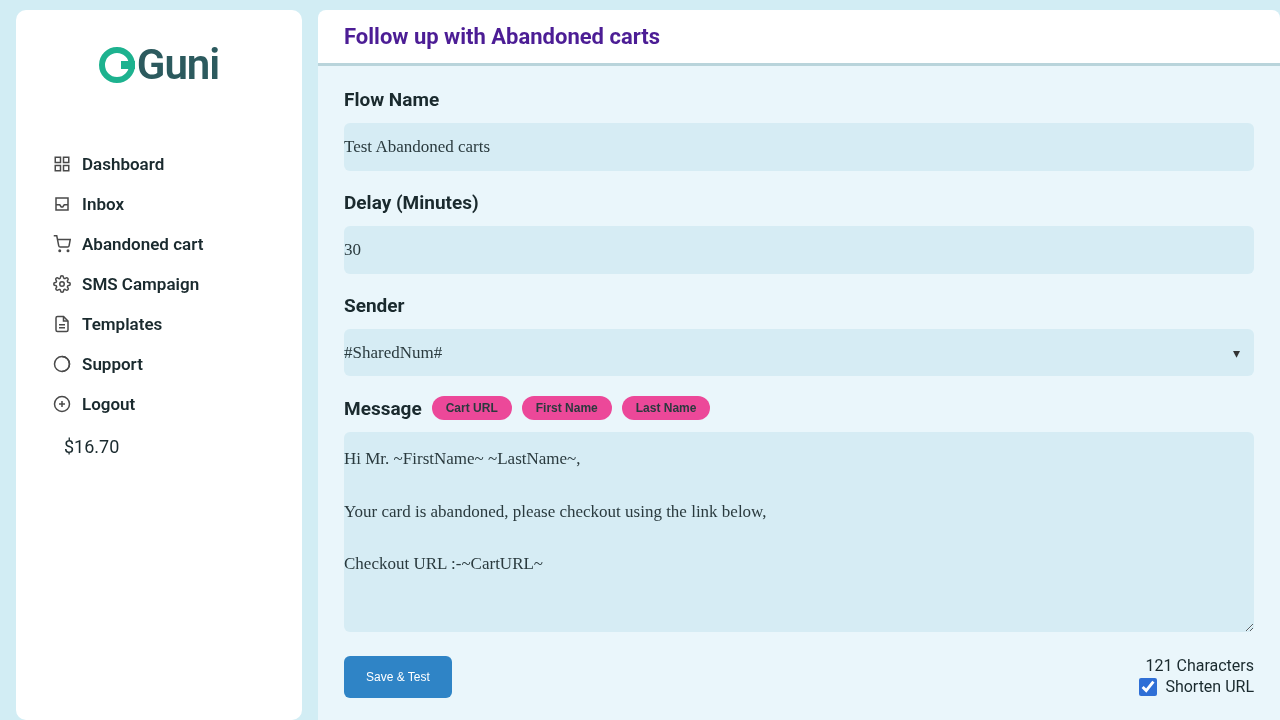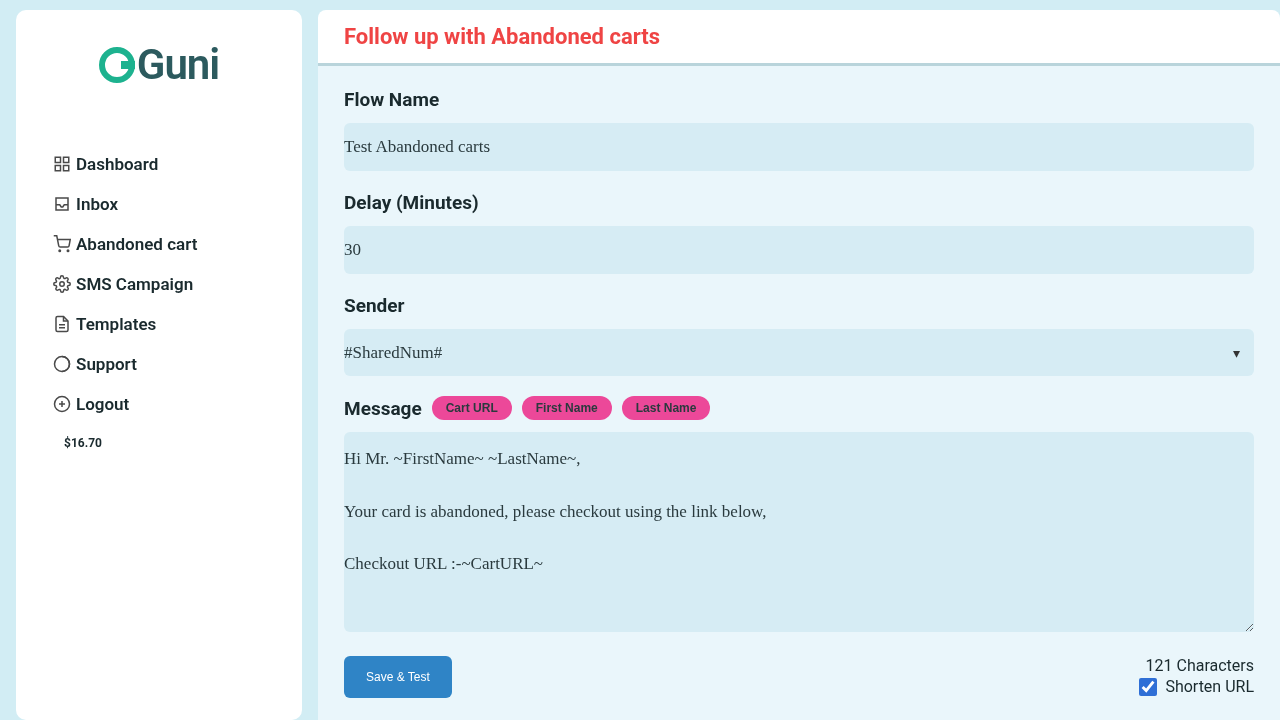--- a/index.html
+++ b/index.html
@@ -47,47 +47,47 @@
 .logo-text {
   font-size: 42px;
   font-weight: 600;
   color: #2c5a5e;
   letter-spacing: -1px;
 }
 .nav { list-style: none; padding: 0 18px; }
 .nav-item {
   display: flex;
   align-items: center;
-  gap: 4px;
+  gap: 10px;
   padding: 10px 18px;
   font-size: 17px;
   font-weight: 600;
   color: #1a2a2e;
   cursor: pointer;
 }
 .nav-icon { width: 20px; height: 20px; display:flex; align-items:center; justify-content:center; color:#4a4a4a; }
 .balance {
   padding: 12px 48px;
-  font-size: 12px;
-  font-weight: 700;
+  font-size: 18px;
+  font-weight: 400;
   color: #1a2a2e;
 }
 .main {
   flex: 1;
   display: flex;
   flex-direction: column;
   min-width: 0;
 }
 .header {
   background: #fff;
   border-radius: 8px 8px 0 0;
   padding: 14px 26px;
   border-bottom: 3px solid #b9d4db;
 }
-.header h1 { font-size: 22px; font-weight: 700; color: #ef4444; }
+.header h1 { font-size: 22px; font-weight: 700; color: #4c1d95; }
 .content {
   background: #eaf6fb;
   padding: 22px 26px 30px 26px;
   flex: 1;
   overflow: auto;
 }
 .field { margin-bottom: 20px; }
 .label {
   font-size: 19px;
   font-weight: 700;

